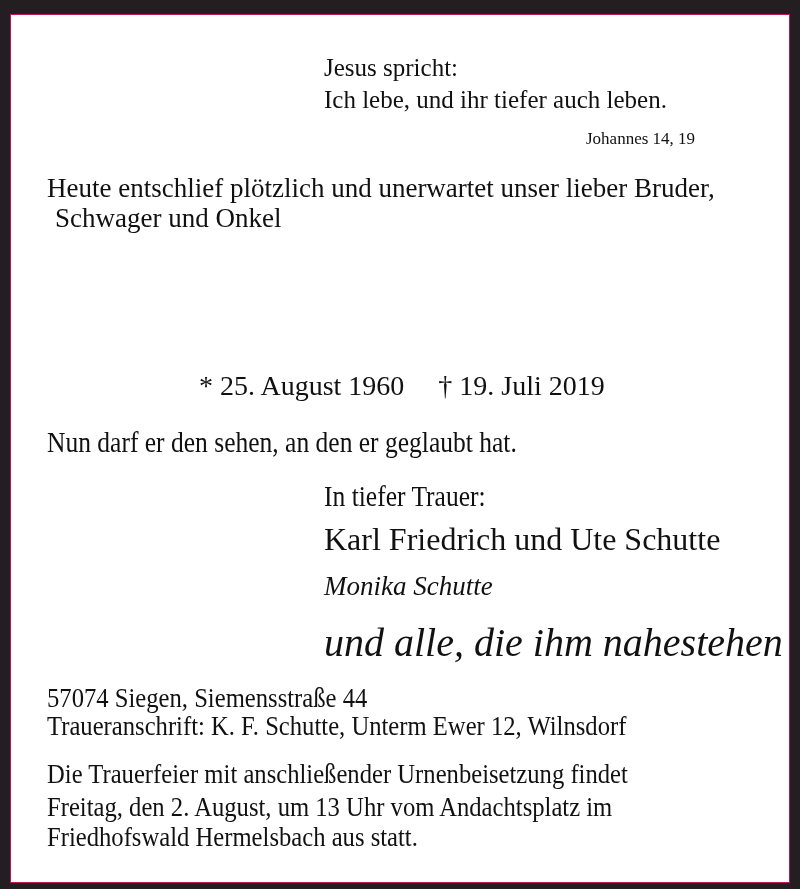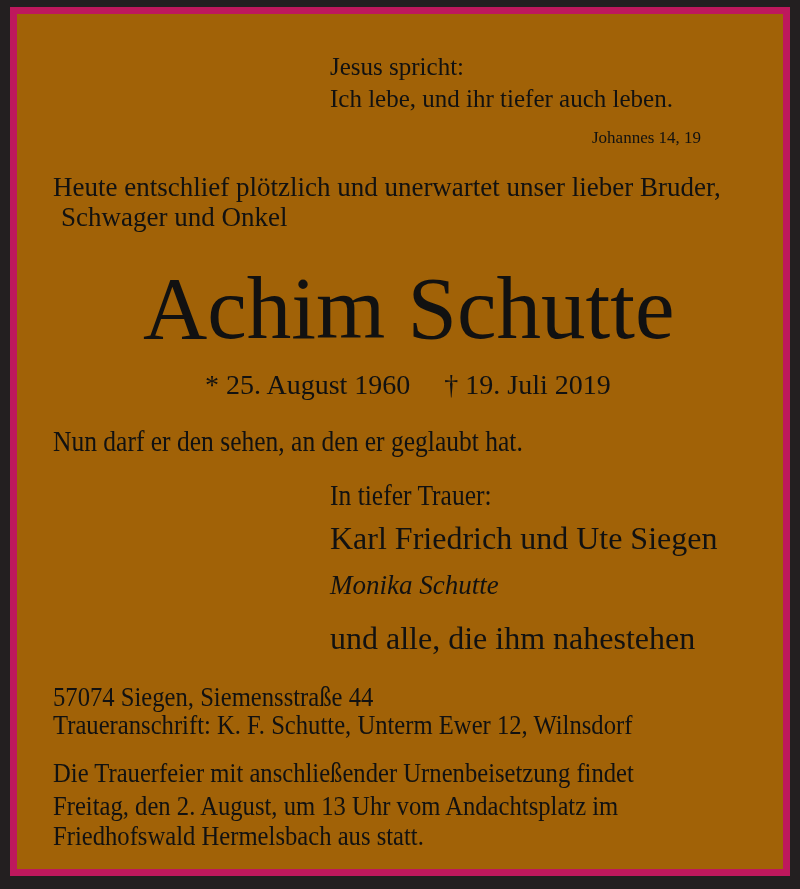--- a/index.html
+++ b/index.html
@@ -6,24 +6,24 @@
   body {
     width: 800px; height: 889px;
     background: #231f20;
     position: relative;
     overflow: hidden;
     font-family: "Liberation Serif", "DejaVu Serif", serif;
     color: #111;
   }
   .card {
     position: absolute;
-    left: 10px; top: 7px;
+    left: 10px; top: 14px;
     width: 780px; height: 869px;
-    background: #a16207;
-    border: 7px solid #be185d;
+    background: #ffffff;
+    border: 1px solid #be185d;
     box-sizing: border-box;
   }
   .t { position: absolute; white-space: nowrap; margin: 0; line-height: 1; }
   .cond { transform: scaleX(0.88); transform-origin: left top; }
 
   .verse1 { left: 313px; top: 40px; font-size: 25px; }
   .verse2 { left: 313px; top: 72px; font-size: 25px; }
   .verse-ref { left: 575px; top: 109px; font-size: 17px; margin-top: 6px; }
 
   .intro1 { left: 36px; top: 160px; font-size: 27px; }
@@ -32,51 +32,50 @@
   .name { left: 126px; top: 250px; font-size: 89px; }
 
   .dates { left: 188px; top: 357px; font-size: 28px; }
   .dates .gap { display: inline-block; width: 34px; }
 
   .quote { left: 36px; top: 413px; font-size: 29px; }
 
   .mourn-label { left: 313px; top: 467px; font-size: 29px; }
   .mourner1 { left: 313px; top: 508px; font-size: 32px; }
   .mourner2 { left: 313px; top: 558px; font-size: 27px; font-style: italic; }
-  .mourner3 { left: 313px; top: 608px; font-size: 32px; }
+  .mourner3 { left: 313px; top: 608px; font-size: 40px; font-style: italic; }
 
   .addr1 { left: 36px; top: 669px; font-size: 28px; }
   .addr2 { left: 36px; top: 697px; font-size: 28px; }
 
   .fun1 { left: 36px; top: 745px; font-size: 28px; }
   .fun2 { left: 36px; top: 778px; font-size: 28px; }
   .fun3 { left: 36px; top: 808px; font-size: 28px; }
 </style>
 </head>
 <body>
 
 <div class="card">
 
   <p class="t verse1">Jesus spricht:</p>
   <p class="t verse2">Ich lebe, und ihr tiefer auch leben.</p>
   <p class="t verse-ref">Johannes 14, 19</p>
 
   <p class="t intro1">Heute entschlief plötzlich und unerwartet unser lieber Bruder,</p>
   <p class="t intro2">Schwager und Onkel</p>
 
-  <h1 class="t name" style="font-weight:normal;">Achim Schutte</h1>
 
   <p class="t dates">
     <span>* 25. August 1960</span><span class="gap"></span><span>† 19. Juli 2019</span>
   </p>
 
   <p class="t quote cond">Nun darf er den sehen, an den er geglaubt hat.</p>
 
   <p class="t mourn-label cond">In tiefer Trauer:</p>
-  <p class="t mourner1">Karl Friedrich und Ute Siegen</p>
+  <p class="t mourner1">Karl Friedrich und Ute Schutte</p>
   <p class="t mourner2">Monika Schutte</p>
   <p class="t mourner3">und alle, die ihm nahestehen</p>
 
   <p class="t addr1 cond">57074 Siegen, Siemensstraße 44</p>
   <p class="t addr2 cond">Traueranschrift: K. F. Schutte, Unterm Ewer 12, Wilnsdorf</p>
 
   <p class="t fun1 cond">Die Trauerfeier mit anschließender Urnenbeisetzung findet</p>
   <p class="t fun2 cond">Freitag, den 2. August, um 13 Uhr vom Andachtsplatz im</p>
   <p class="t fun3 cond">Friedhofswald Hermelsbach aus statt.</p>
 

